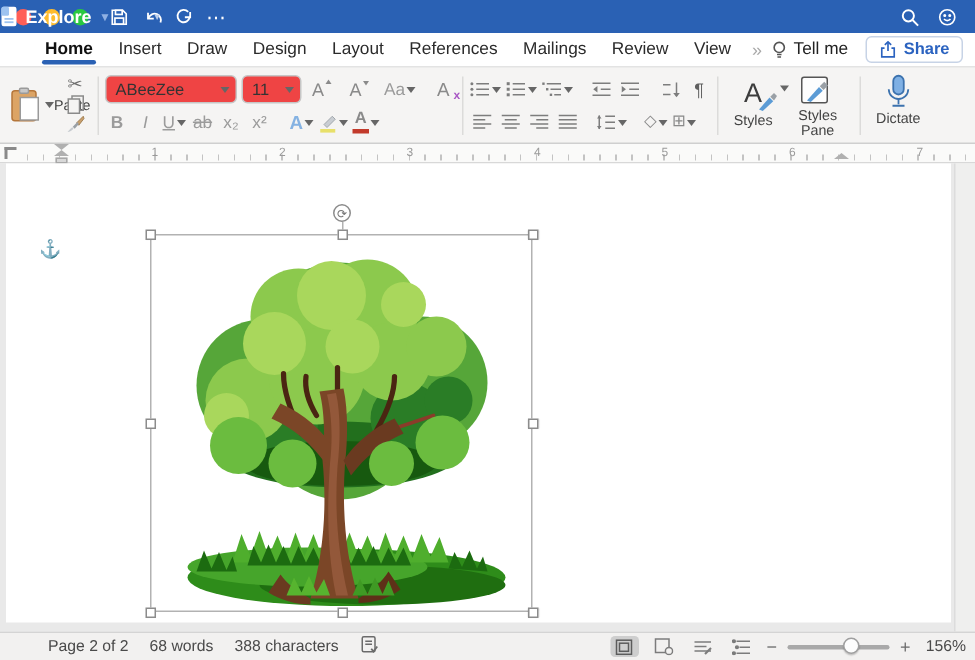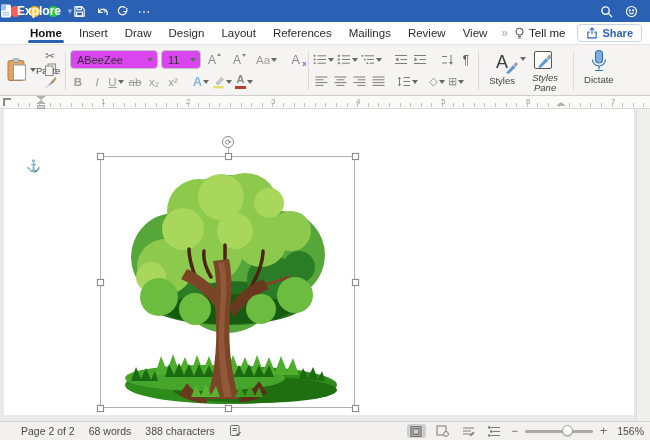--- a/index.html
+++ b/index.html
@@ -53,21 +53,21 @@
 
   
   .grp-paste { flex-direction:row; gap:3px; padding-right:2px; }
   .paste-col { display:flex; flex-direction:row; align-items:center; width:32px; }
   .mini-col { display:flex; flex-direction:column; justify-content:space-between; padding:2px 0 4px; width:18px; align-items:center; }
   .scissors { font-size:12px; color:#6e6e6e; line-height:1; }
 
   
   .rows { display:flex; flex-direction:column; gap:3px; padding-top:2px; }
   .rrow { display:flex; align-items:center; gap:3px; height:19px; }
-  .combo { background:#d946ef; border:1px solid #c6c6c6; border-radius:4px; height:19px;
+  .combo { background:#ef4444; border:1px solid #c6c6c6; border-radius:4px; height:19px;
     display:flex; align-items:center; justify-content:space-between; padding:0 4px 0 6px; }
   .combo .val { font-size:11px; color:#333; }
   .combo-font { width:88px; } .combo-size { width:40px; }
   .chev3 { width:0; height:0; border-left:3px solid transparent; border-right:3px solid transparent;
     border-top:4px solid #666; display:inline-block; }
   .ibtn { display:flex; align-items:center; justify-content:center; gap:1px;
     min-width:16px; height:18px; border-radius:3px; color:#8a8a8a; font-size:11px; }
   .fmt { font-size:11.5px; color:#9b9b9b; }
   .fmt.b { font-weight:700; } .fmt.i { font-style:italic; } .fmt.u { text-decoration:underline; }
   .fmt.st { text-decoration:line-through; }
@@ -123,21 +123,21 @@
   .handle { position:absolute; width:7px; height:7px; background:#fff; border:1px solid #8c8c8c;
     box-shadow:0 0 1px rgba(0,0,0,.25); pointer-events:auto; }
   .rot-stem { position:absolute; left:127px; top:-9px; width:1px; height:9px; background:#b2b2b2; }
   .rot-handle { position:absolute; left:121px; top:-21px; width:12px; height:12px; border:1px solid #8c8c8c;
     border-radius:50%; background:#fff; display:flex; align-items:center; justify-content:center;
     font-size:8px; color:#777; pointer-events:auto; }
 
   
   .statusbar { position:absolute; top:421px; left:0; width:650px; height:19px; background:#f2f1f0;
     border-top:1px solid #d4d4d4; display:flex; align-items:center; font-size:10.5px; color:#4a4a4a; }
-  .sb-left { display:flex; align-items:center; gap:14px; margin-left:1px;padding-left:20px; }
+  .sb-left { display:flex; align-items:center; gap:14px; margin-left:12px;padding-left:20px; }
   .sb-acc { display:flex; align-items:center; gap:4px; }
   .sb-right { position:absolute; right:6px; top:0; height:18px; display:flex; align-items:center; gap:7px; }
   .viewbtn { width:19px; height:14px; border-radius:3px; display:flex; align-items:center; justify-content:center; }
   .viewbtn.sel { background:#cecece; }
   .zoomtrack { position:relative; width:68px; height:3px; background:#a9a9a9; border-radius:2px; }
   .zoomthumb { position:absolute; left:55%; top:-4.5px; width:11px; height:11px; border-radius:50%;
     background:#fdfdfd; border:1px solid #9f9f9f; box-shadow:0 1px 1px rgba(0,0,0,.2); }
   .zoompct { font-size:10.5px; color:#4a4a4a; min-width:30px; text-align:right; }
   .zoomsign { font-size:12px; color:#6b6b6b; }
 </style>
@@ -479,21 +479,21 @@
         <span class="g-label">Styles</span>
       </div>
       <div class="bigbtn">
         <div class="stylespane-ic">
           <span class="box"></span>
           <svg width="18" height="16" viewBox="0 0 18 16" style="position:absolute;left:3px;top:4px;">
             <path d="M2,13 L10,4 L12.5,6.5 L4.5,14 Z" fill="#5b9bd5"></path>
             <path d="M10.5,3.5 L13.5,0.5 L16,3 L13,6 Z" fill="#9aa0a6"></path>
           </svg>
         </div>
-        <span class="g-label" style="width:36px;font-style:italic;">Styles Pane</span>
+        <span class="g-label" style="width:36px;">Styles Pane</span>
       </div>
     </div>
     <div class="vsep"></div>
 
     <div class="bigbtn">
       <svg width="18" height="25" viewBox="0 0 18 25">
         <rect x="5.5" y="1.5" width="7" height="12.5" rx="3.5" fill="#7fb0e4" stroke="#3c72ae" stroke-width="1.2"></rect>
         <path d="M2.5,10.5 a6.5,6.5 0 0 0 13,0" fill="none" stroke="#3c72ae" stroke-width="1.2"></path>
         <path d="M9,17 V20.5 M5,21.5 H13" fill="none" stroke="#3c72ae" stroke-width="1.2"></path>
       </svg>

